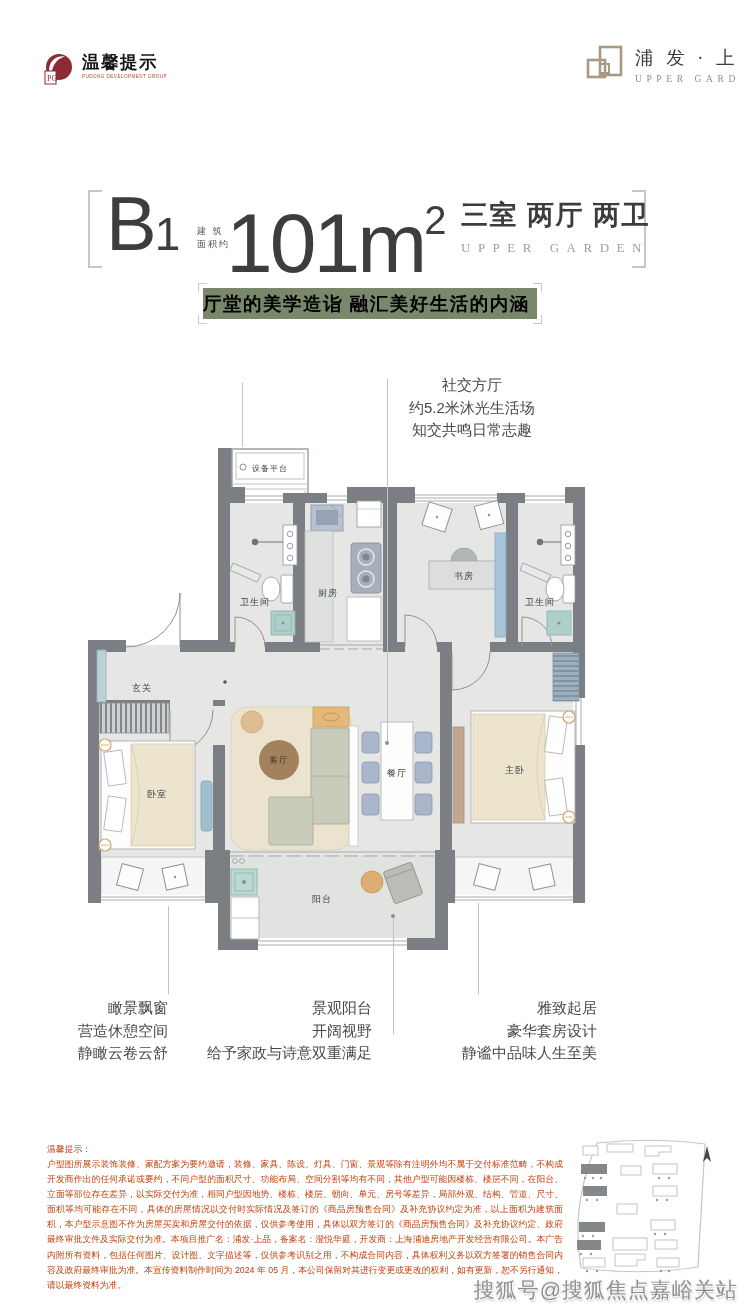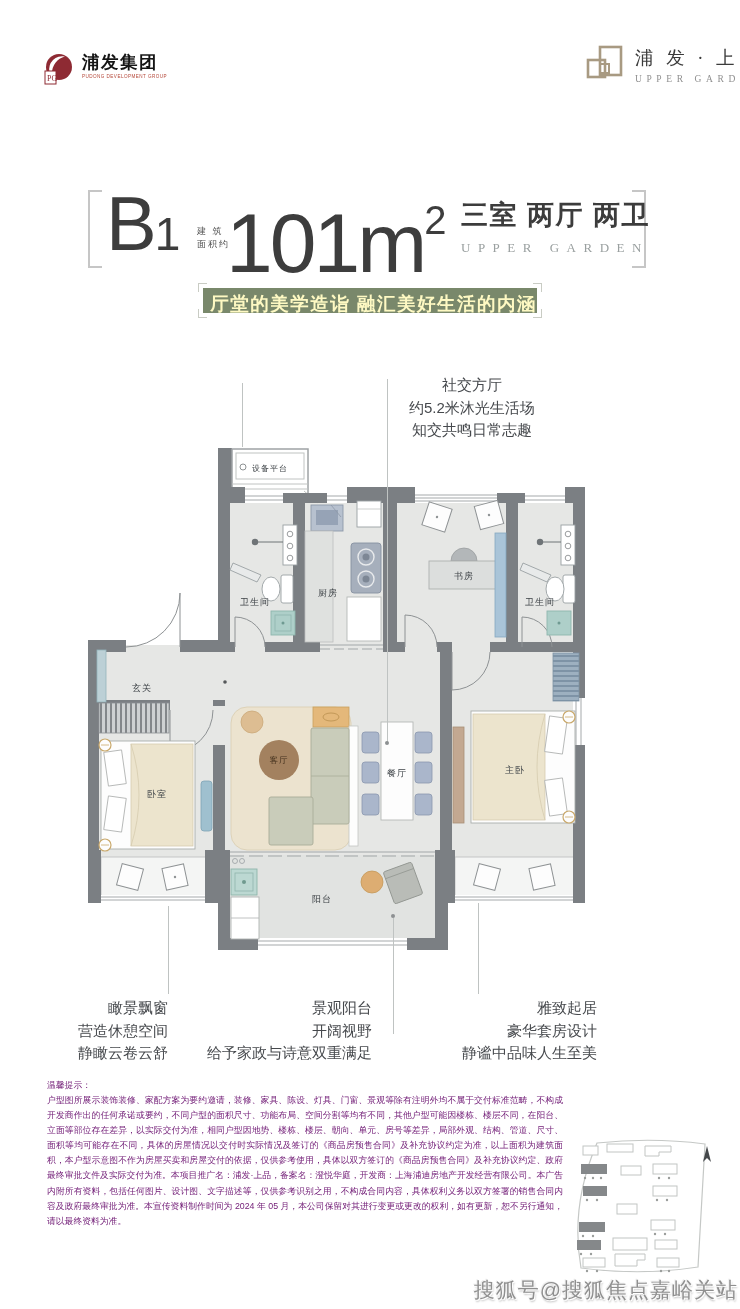--- a/index.html
+++ b/index.html
@@ -27,22 +27,22 @@
   .unit{left:106px;top:184px;font-weight:400;color:#3d3d3d;line-height:80px;letter-spacing:-2px;}
   .unit .big{font-size:76px;}
   .unit .small{font-size:46px;}
   .area-note{left:197px;top:225px;font-size:9px;color:#4c4c4c;line-height:13px;letter-spacing:2px;white-space:nowrap;}
   .area-val{left:226px;top:176px;font-size:84px;letter-spacing:-3px;color:#3d3d3d;line-height:88px;white-space:nowrap;}
   .area-val .sup{font-size:40px;vertical-align:38px;letter-spacing:0;}
   .layout-cn{left:461px;top:197px;font-size:27px;font-weight:600;color:#3c3c3c;letter-spacing:1.5px;white-space:nowrap;}
   .layout-en{left:461px;top:240px;font-family:"Liberation Serif","DejaVu Serif",serif;font-size:13px;color:#9aa0a0;letter-spacing:7.5px;white-space:nowrap;}
 
   
-  .banner{left:203px;top:288px;width:334px;height:25px;line-height:31px;text-align:right;
-    color:#fef9c3;font-size:18.5px;font-weight:600;letter-spacing:1.5px;white-space:nowrap;}
+  .banner{left:203px;top:288px;width:334px;height:31px;line-height:31px;text-align:left;
+    color:#000000;font-size:18.5px;font-weight:600;letter-spacing:1.5px;white-space:nowrap;}
   .banner .corner{position:absolute;width:9px;height:9px;}
   .banner .c-tl{left:-5px;top:-5px;border-left:1px solid #c9ccc4;border-top:1px solid #c9ccc4;}
   .banner .c-tr{right:-5px;top:-5px;border-right:1px solid #c9ccc4;border-top:1px solid #c9ccc4;}
   .banner .c-bl{left:-5px;bottom:-5px;border-left:1px solid #c9ccc4;border-bottom:1px solid #c9ccc4;}
   .banner .c-br{right:-5px;bottom:-5px;border-right:1px solid #c9ccc4;border-bottom:1px solid #c9ccc4;}
 
   
   .callout{font-size:15px;color:#46494d;line-height:22.5px;white-space:nowrap;z-index:6;}
   .co-tl{right:502px;top:374px;text-align:right;}
   .co-tr{left:400px;top:374px;text-align:center;margin-left:9px;}
@@ -52,21 +52,21 @@
 
   .leader{position:absolute;width:1px;background:#bfc3c2;z-index:5;}
   .ldot{position:absolute;width:4px;height:4px;border-radius:50%;background:#8d9092;z-index:5;}
 
   
   .plan{left:85px;top:445px;z-index:1;}
   .plan-label{font-family:"Liberation Sans","DejaVu Sans",sans-serif;font-size:9px;fill:#3e4347;letter-spacing:1px;font-weight:500;text-anchor:middle;}
   .plan-label.tiny{font-size:8px;text-anchor:start;}
 
   
-  .disclaimer{left:47px;top:1078px;width:516px;color:#701a75;}
+  .disclaimer{left:47px;top:1142px;width:516px;color:#c2410c;}
   .disclaimer .d-title{font-size:8.8px;line-height:15px;}
   .disclaimer .d-body{font-size:8.8px;line-height:15.1px;text-align:justify;}
 
   
   .siteplan{left:557px;top:1136px;}
 
   
   .watermark{right:2px;top:1276px;font-size:21px;font-weight:400;color:#8f8f8f;letter-spacing:1px;white-space:nowrap;
     text-shadow:-1px -1px 0 #efefef,1px 1px 0 #ffffff,1px 2px 2px rgba(0,0,0,.28);z-index:8;}
 </style>
@@ -76,21 +76,21 @@
 <div id="canvas">
 
   <div class="abs logo-left">
     <svg width="36" height="36" viewBox="0 0 36 36">
       <circle cx="19" cy="15" r="13" fill="#8e2a33"></circle>
       <path d="M9.5,20 A13,13 0 0 1 25,4.5 A17,17 0 0 0 12,21.5 Z" fill="#ffffff"></path>
       <rect x="5" y="19" width="11" height="13" fill="#ffffff" stroke="#8e2a33" stroke-width="1"></rect>
       <text x="7" y="29" font-size="8" fill="#8e2a33" font-family="serif">PG</text>
     </svg>
     <div class="txt">
-      <div class="cn">浦发集团</div>
+      <div class="cn">温馨提示</div>
       <div class="en">PUDONG DEVELOPMENT GROUP</div>
     </div>
   </div>
 
   <div class="abs logo-right">
     <svg width="38" height="40" viewBox="0 0 38 40">
       <rect x="14" y="2" width="21" height="28" fill="none" stroke="#a89a82" stroke-width="2.6"></rect>
       <rect x="2" y="15" width="17" height="17" fill="none" stroke="#a89a82" stroke-width="2.6"></rect>
       <rect x="14" y="19" width="9" height="9" fill="none" stroke="#a89a82" stroke-width="2"></rect>
     </svg>

